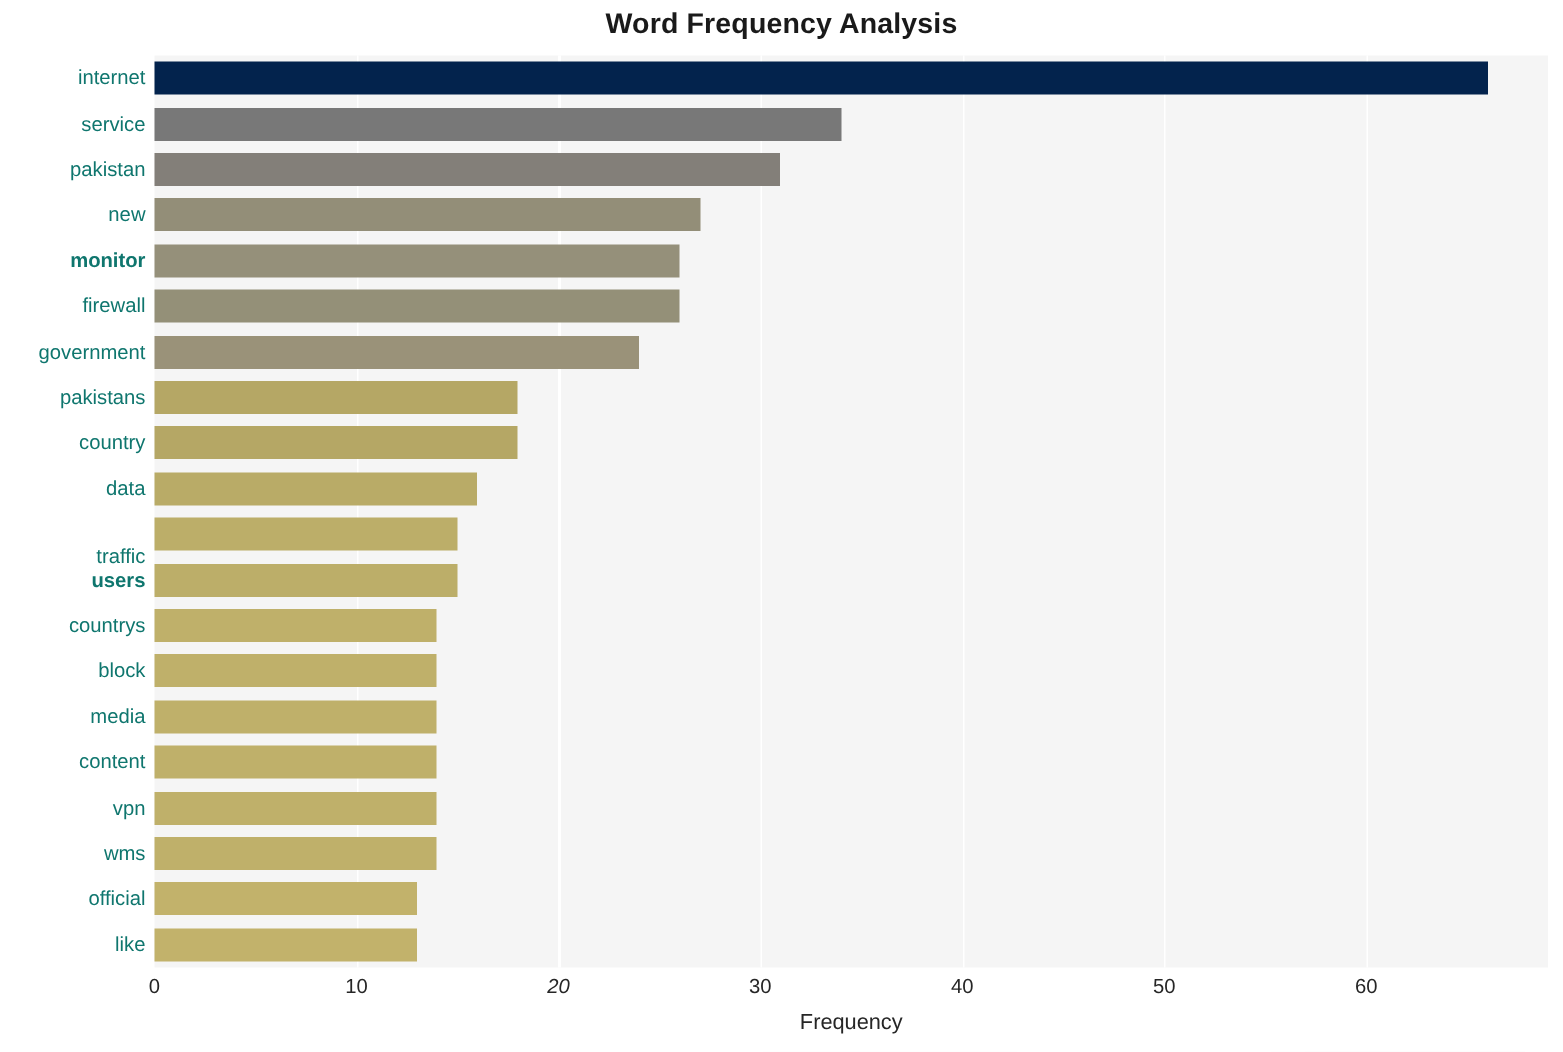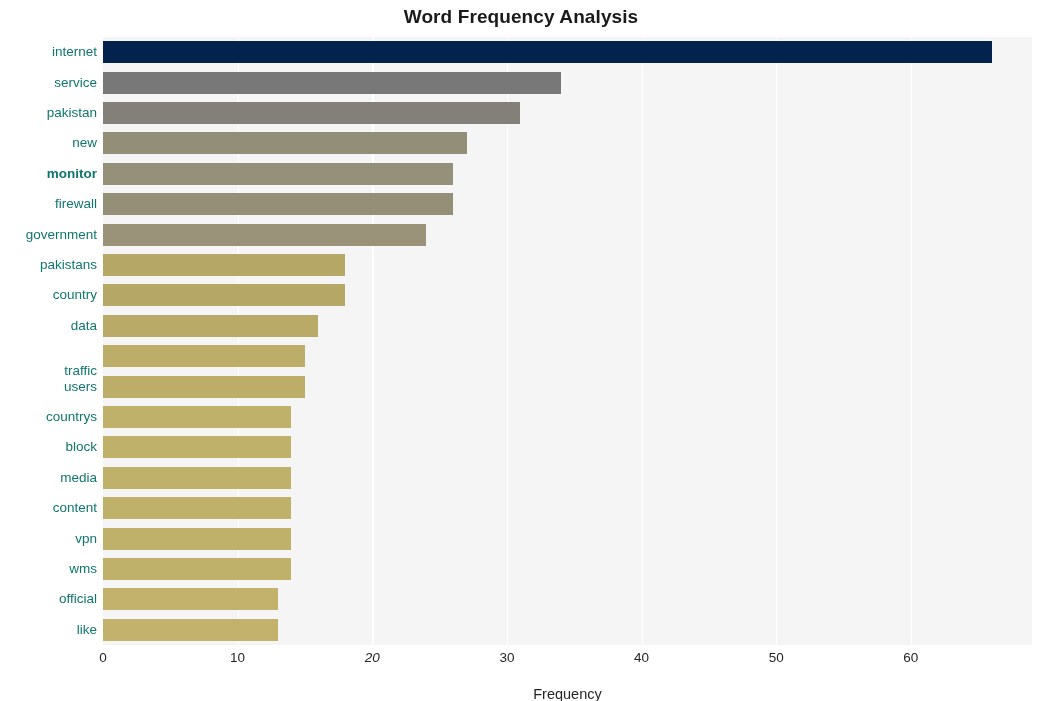--- a/index.html
+++ b/index.html
@@ -105,21 +105,20 @@
   }
 
   #x-axis-label {
     position: absolute;
     left: 103px;
     top: 674px;
     width: 929px;
     text-align: center;
     font-size: 14.5px;
     color: #262626;
-    margin-top: 12px;
   }
 </style>
 </head>
 <body>
 
 <div id="figure">
 
   <div id="chart-title">Word Frequency Analysis</div>
 
   <div id="plot-area">
@@ -160,21 +159,21 @@
       <div class="y-tick-label" style="top: 38.6px;">service</div>
       <div class="y-tick-label" style="top: 69px;">pakistan</div>
       <div class="y-tick-label" style="top: 99.4px;">new</div>
       <div class="y-tick-label" style="top: 129.8px; font-weight: bold;">monitor</div>
       <div class="y-tick-label" style="top: 160.2px;">firewall</div>
       <div class="y-tick-label" style="top: 190.6px;">government</div>
       <div class="y-tick-label" style="top: 221px;">pakistans</div>
       <div class="y-tick-label" style="top: 251.4px;">country</div>
       <div class="y-tick-label" style="top: 281.8px;">data</div>
       <div class="y-tick-label" style="top: 308px; margin-top: 19px;">traffic</div>
-      <div class="y-tick-label" style="top: 342.6px;">users</div>
+      <div class="y-tick-label" style="top: 342.6px; font-weight: bold;">users</div>
       <div class="y-tick-label" style="top: 373px;">countrys</div>
       <div class="y-tick-label" style="top: 403.4px;">block</div>
       <div class="y-tick-label" style="top: 433.8px;">media</div>
       <div class="y-tick-label" style="top: 464.2px;">content</div>
       <div class="y-tick-label" style="top: 494.6px;">vpn</div>
       <div class="y-tick-label" style="top: 525px;">wms</div>
       <div class="y-tick-label" style="top: 555.4px;">official</div>
       <div class="y-tick-label" style="top: 585.8px;">like</div>
     </div>
   <div id="x-tick-labels">

